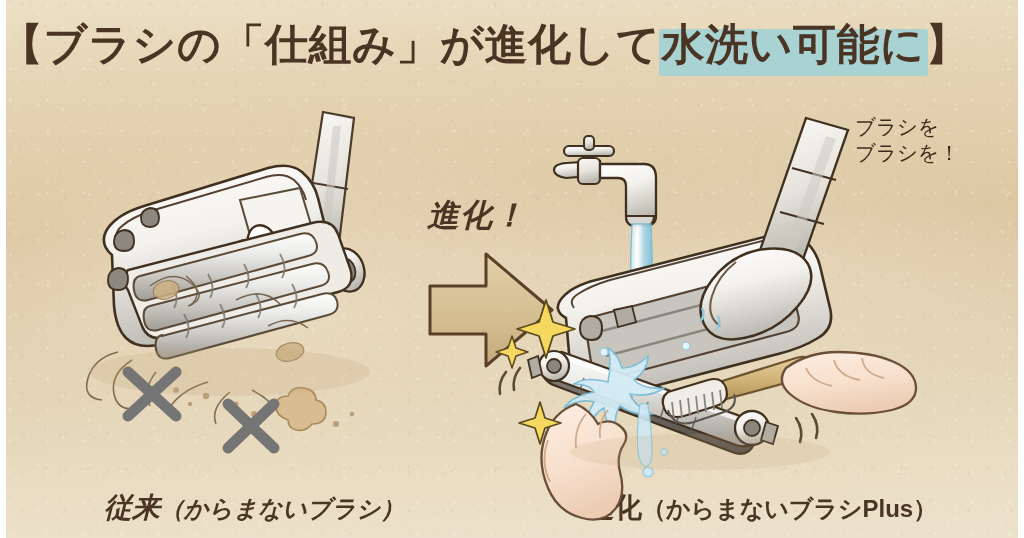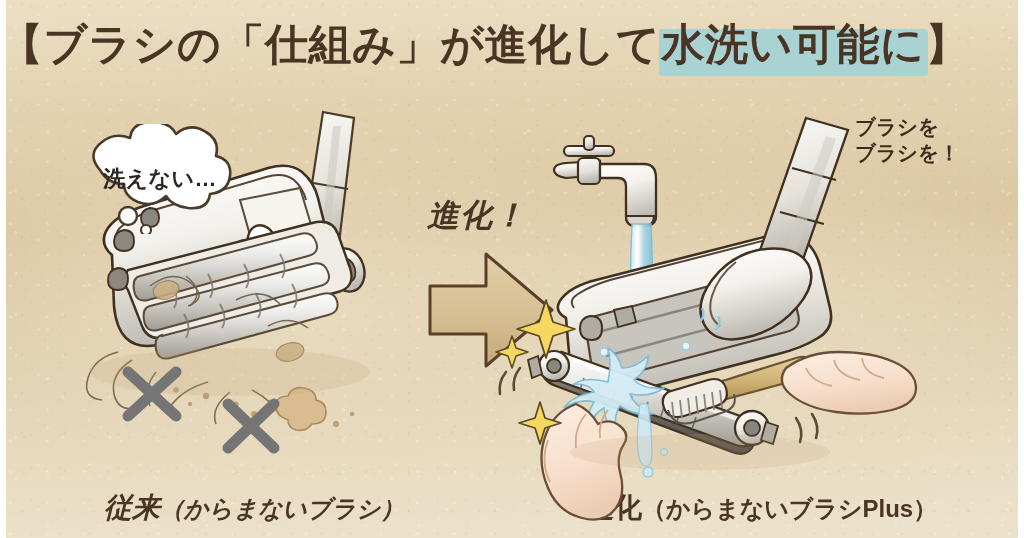--- a/index.html
+++ b/index.html
@@ -128,21 +128,21 @@
     z-index: 30;
   }
 
   
   .side-note {
     position: absolute;
     left: 855px;
     top: 114px;
     font-size: 20.5px;
     line-height: 25.5px;
-    font-weight: 700;
+    font-weight: 400;
     color: #3b2b1d;
     white-space: nowrap;
     z-index: 30;
   }
 
   svg { display: block; }
   .layer { position: absolute; left: 0; top: 0; }
 </style>
 </head>
 <body>
@@ -429,28 +429,20 @@
         <path d="M540 402 l5 16 l16 5 l-16 5 l-5 16 l-5 -16 l-16 -5 l16 -5 Z" fill="#f6d860" stroke="#5a4a20" stroke-width="1.7" stroke-linejoin="round"></path>
       </g>
       <g>
         <path d="M512 336 l4 12 l12 4 l-12 4 l-4 12 l-4 -12 l-12 -4 l12 -4 Z" fill="#f6d860" stroke="#5a4a20" stroke-width="1.5" stroke-linejoin="round"></path>
       </g>
 
       <ellipse cx="700" cy="452" rx="130" ry="18" fill="#c6a87d" opacity="0.18"></ellipse>
     </g>
   </svg>
 
-  <div class="bubble">
-    <svg width="190" height="110" viewBox="0 0 190 110" style="position:absolute;left:-12px;top:-22px;">
-      <path d="M34 46 q-14 -16 2 -28 q12 -10 28 -4 q2 -16 22 -16 q18 0 24 12 q14 -12 30 -2 q14 8 10 24 q16 4 14 20 q-2 16 -20 18 q-2 16 -22 14 q-16 -2 -22 -12 q-12 12 -28 6 q-14 -6 -14 -18 q-16 0 -24 -14 Z" fill="#ffffff" stroke="#4a3a2a" stroke-width="2.6" stroke-linejoin="round"></path>
-      <circle cx="62" cy="92" r="9" fill="#ffffff" stroke="#4a3a2a" stroke-width="2.4"></circle>
-      <circle cx="80" cy="106" r="5" fill="#ffffff" stroke="#4a3a2a" stroke-width="2.2"></circle>
-    </svg>
-    <div class="btext">洗えない…</div>
-  </div>
 
   <div class="evolve-label">進化！</div>
 
   <div class="side-note">
     <div>ブラシを</div>
     <div>ブラシを！</div>
   </div>
 
   <div class="caption" style="left:104px; top:489px;font-style:italic;">
     <span class="big">従来</span><span class="small">（からまないブラシ）</span>

